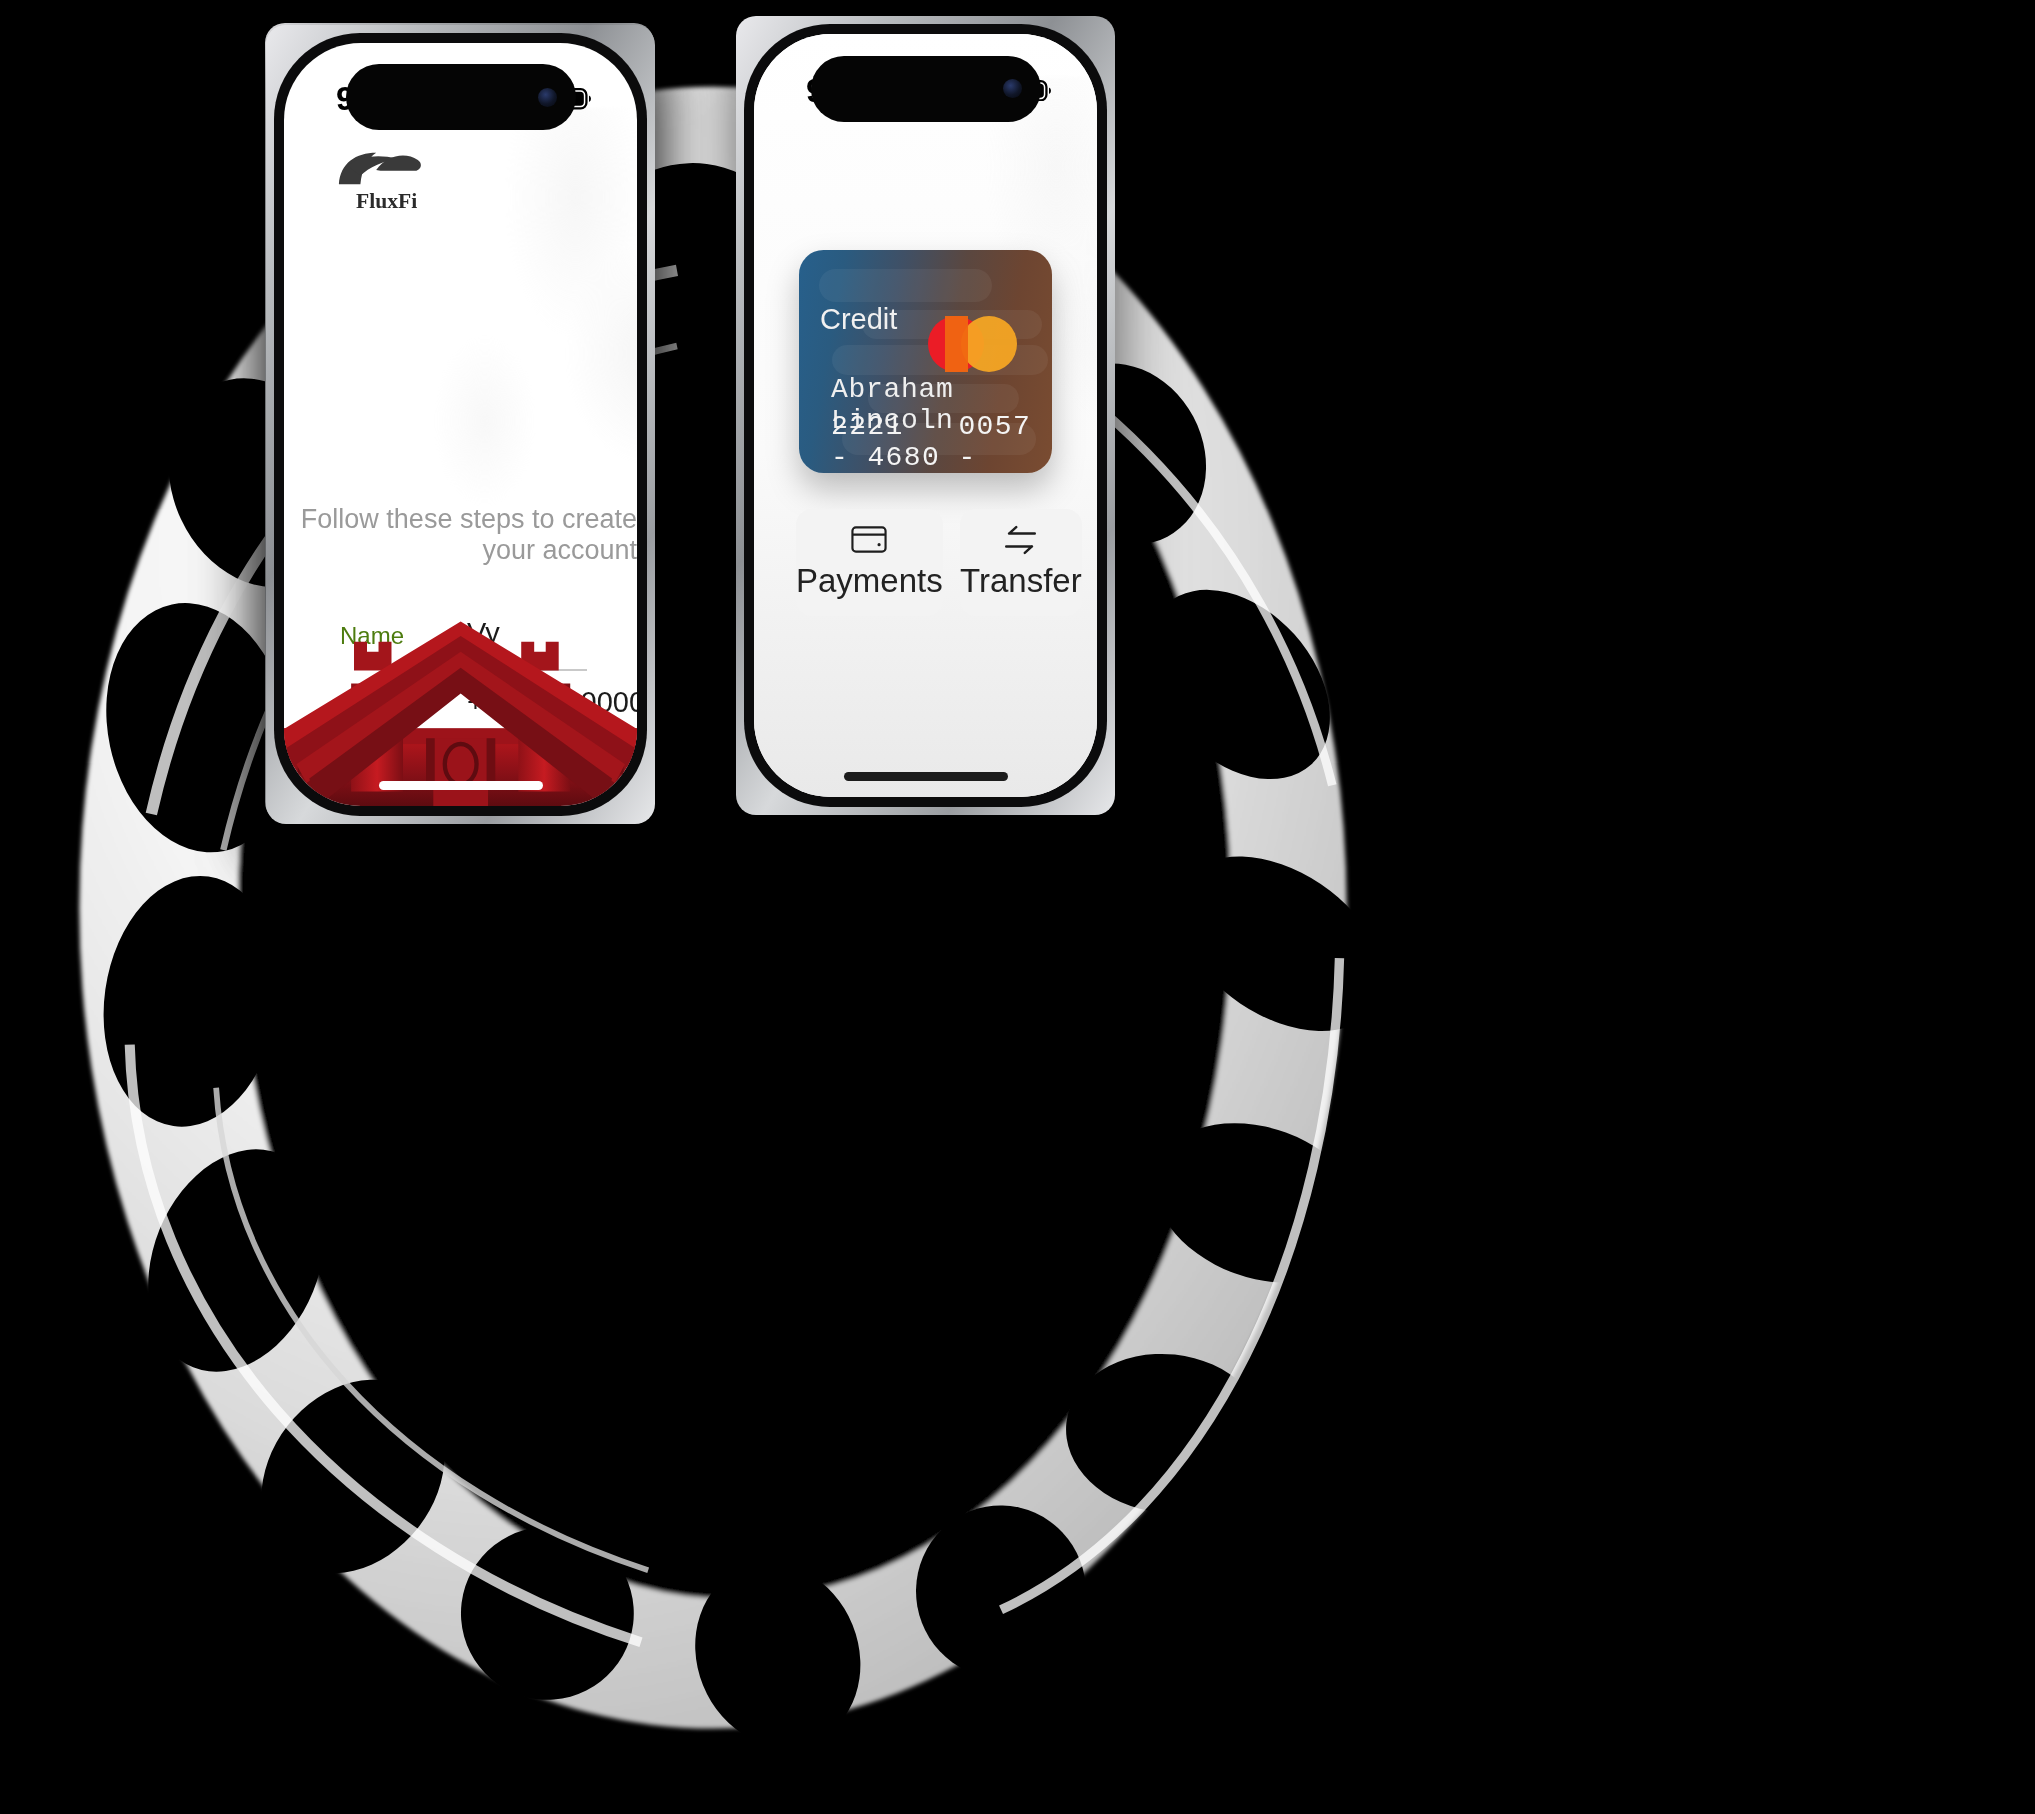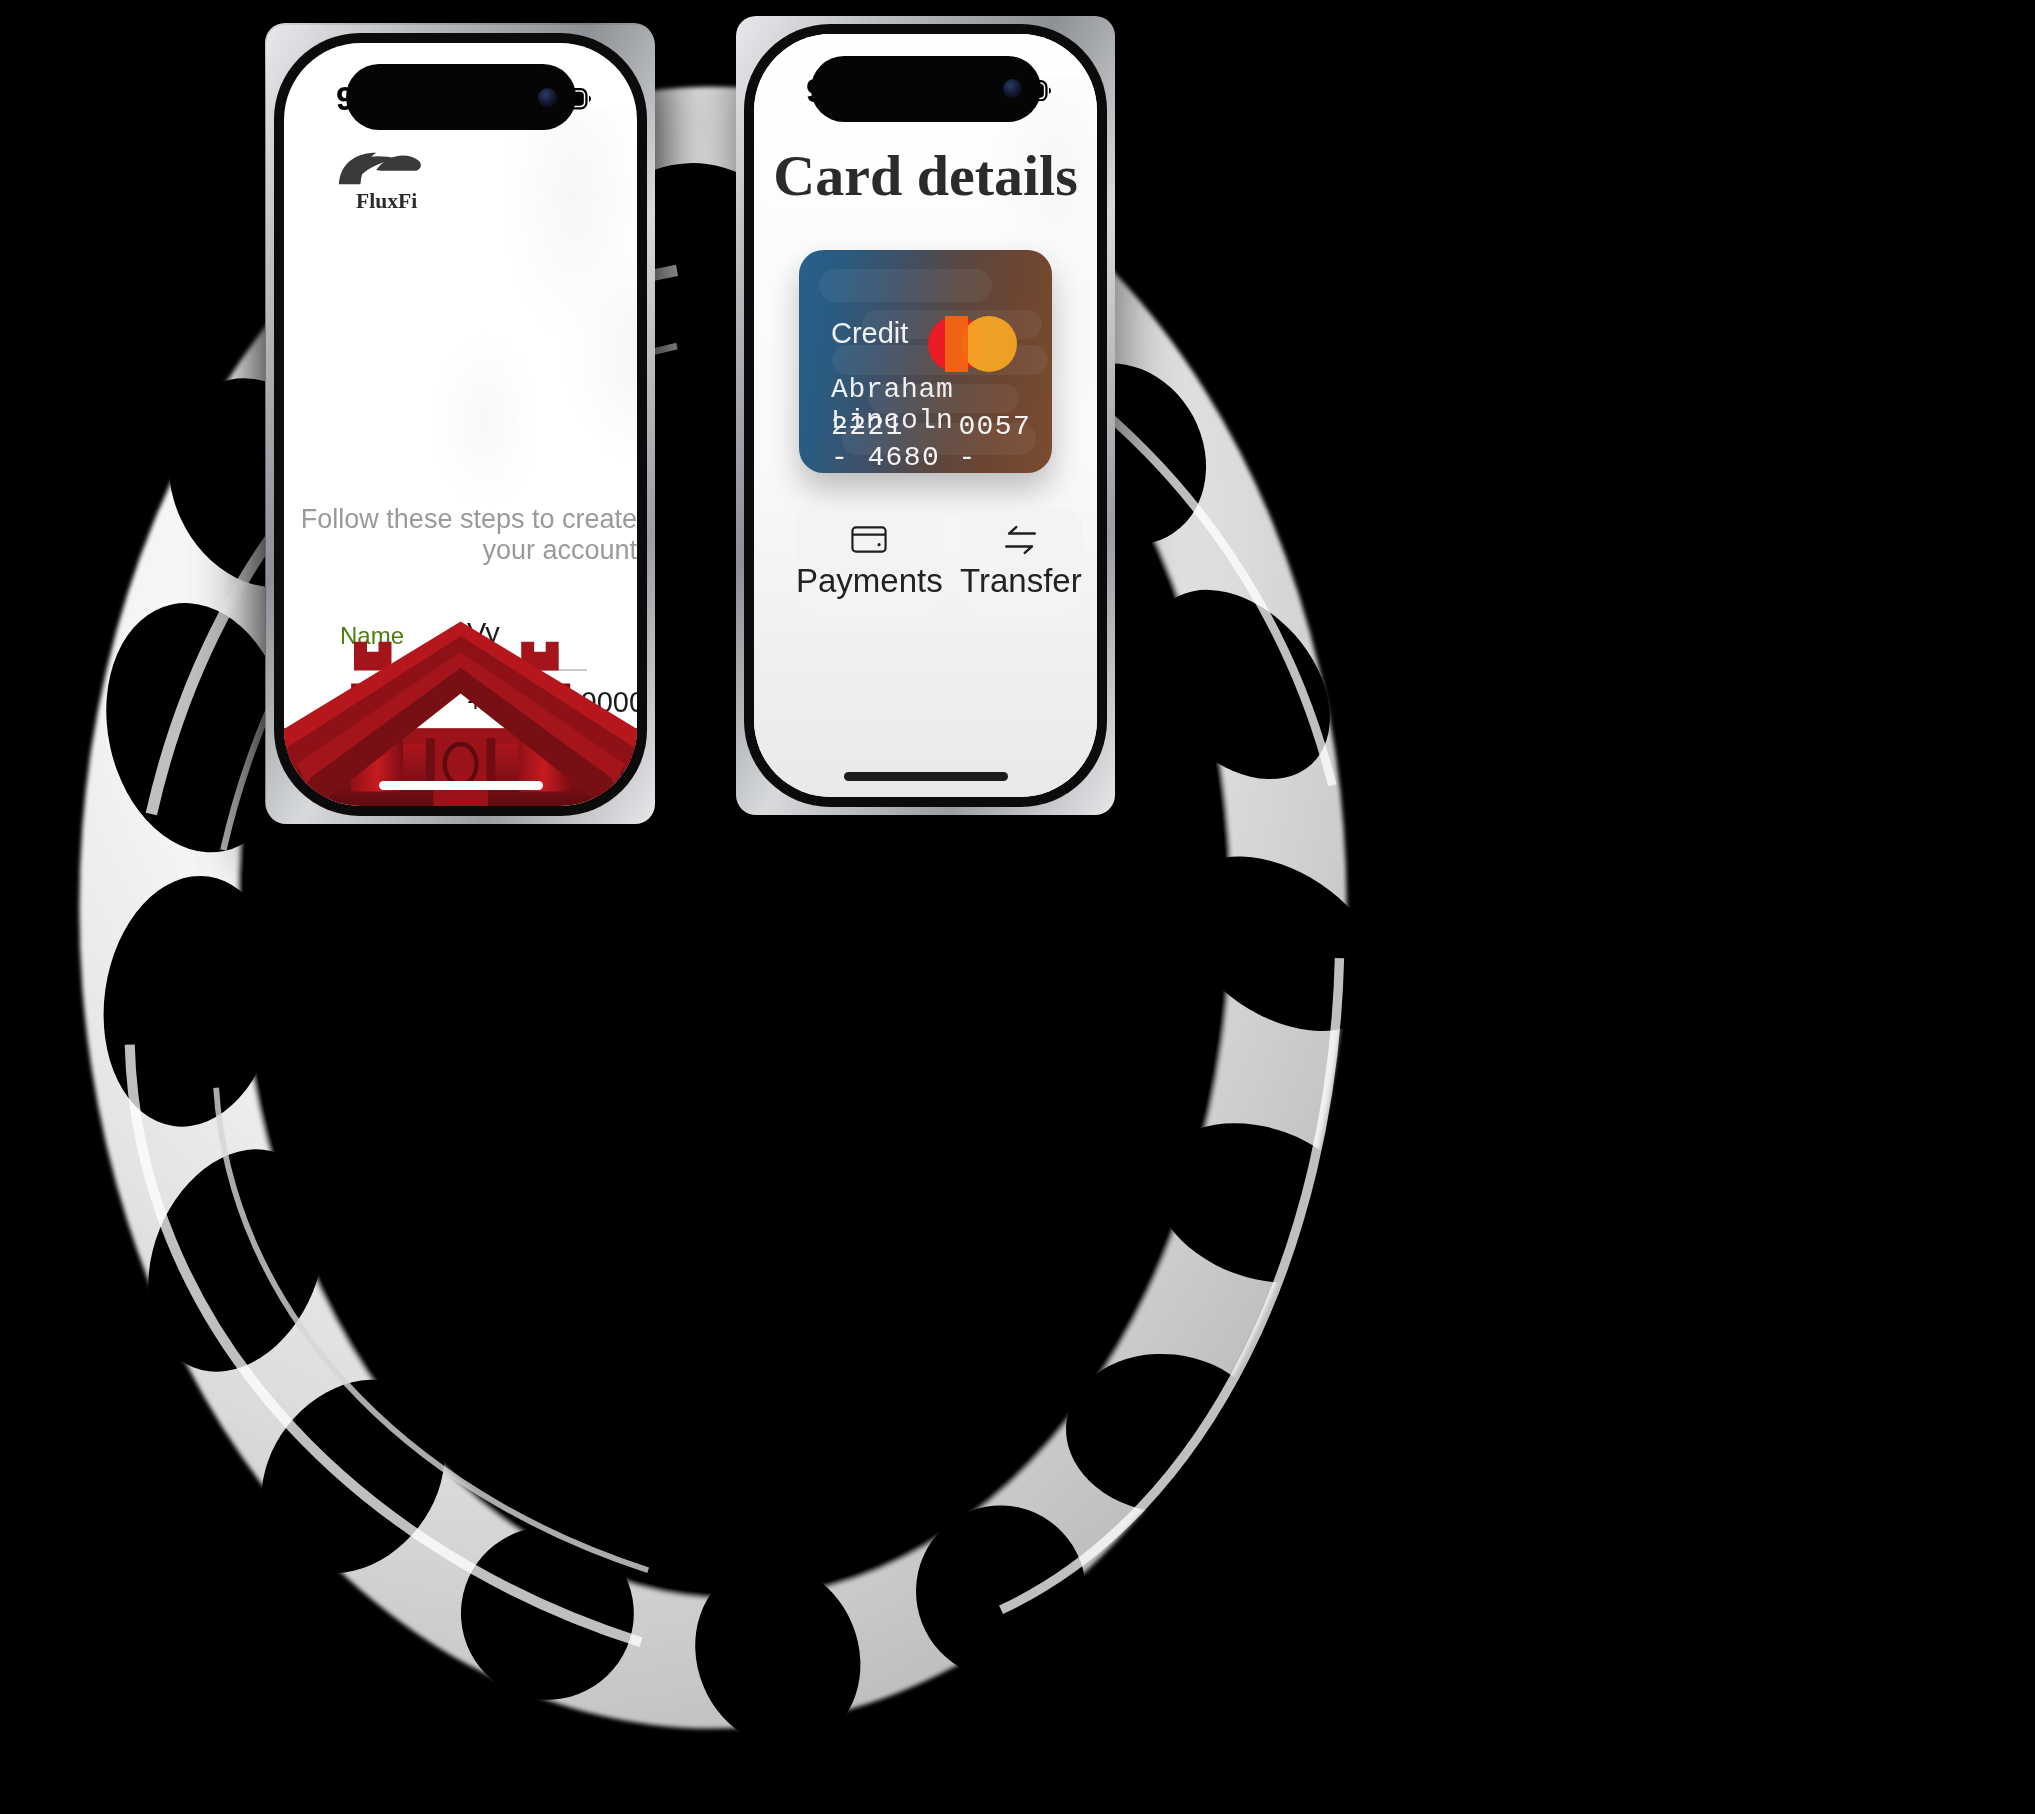--- a/index.html
+++ b/index.html
@@ -69,21 +69,21 @@
 
   
   .rp-body { position:absolute; inset:0; background:linear-gradient(180deg,#ffffff 0%,#fafafa 55%,#e9e9e9 100%); }
   .rp-title { position:absolute; left:0; right:0; top:108px; text-align:center;
               font-family:"Liberation Serif", serif; font-weight:700; font-size:58px; color:#2b2b2b; }
 
   .credit-card { position:absolute; left:45px; right:45px; top:216px; height:223px; border-radius:24.5px;
      background:linear-gradient(100deg,#27608c 0%,#2a5b80 16%,#3f5066 36%,#5a4740 58%,#6d4531 78%,#7a4c31 100%);
      overflow:hidden; box-shadow:0 16px 32px rgba(0,0,0,.25); }
   .cc-pat { position:absolute; border-radius:29px; background:rgba(255,255,255,.055); }
-  .cc-type { position:absolute; left:32px; top:53px; font-size:29px; color:#f1f1f1;margin-top:14px; }
+  .cc-type { position:absolute; left:21px; top:53px; font-size:29px; color:#f1f1f1; }
   .cc-name { position:absolute; left:32px; top:124px; font-family:"Liberation Mono", monospace;
              font-size:28px; color:#efefef; letter-spacing:0.7px; }
   .cc-num  { position:absolute; left:32px; top:161px; font-family:"Liberation Mono", monospace;
              font-size:28px; color:#f4f4f4; letter-spacing:1.4px; }
   .mc { position:absolute; right:35px; top:66px; width:89px; height:56px; }
   .mc i { position:absolute; top:0; width:56px; height:56px; border-radius:50%; }
   .mc .r { left:0;  background:#eb1c26; }
   .mc .y { right:0; background:#f5a623; mix-blend-mode:normal; opacity:.94; }
   .mc .o { left:16.6px; width:23px; height:56px; background:#f06611; border-radius:0; opacity:.95;}
 
@@ -301,21 +301,20 @@
                 <rect x="0.8" y="0.8" width="24" height="13.4" rx="4" stroke="#000" stroke-width="1.6" fill="none"></rect>
                 <rect x="2.6" y="2.6" width="20.4" height="9.8" rx="2.6" fill="#000"></rect>
                 <path d="M26.6 5.2 v4.6 a2.6 2.6 0 0 0 0-4.6Z" fill="#000"></path>
               </svg>
             </div>
           </div>
           <div class="island">
               <div class="lens"></div>
             </div>
 
-          <div class="rp-title">Card details</div>
 
           <div class="credit-card">
             <div class="cc-pat" style="left:20px;  top:19px;  width:173px; height:33px;"></div>
             <div class="cc-pat" style="left:63px;  top:60px;  width:180px; height:29px;"></div>
             <div class="cc-pat" style="left:33px;  top:95px; width:216px; height:30px;"></div>
             <div class="cc-pat" style="left:69px;  top:134px; width:151px; height:29px;"></div>
             <div class="cc-pat" style="left:43px;  top:173px; width:194px; height:32px;"></div>
             <div class="cc-type">Credit</div>
             <div class="cc-name">Abraham Lincoln</div>
             <div class="cc-num">2221 - 0057 - 4680 - 2089</div>

